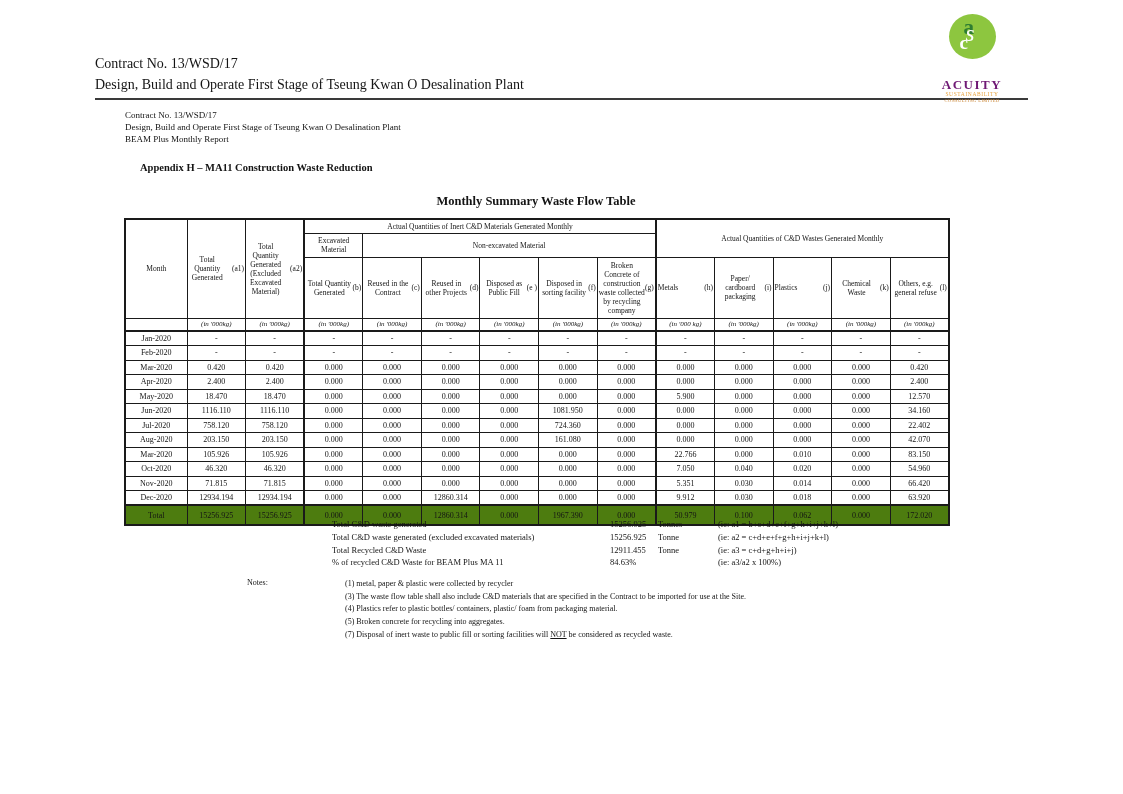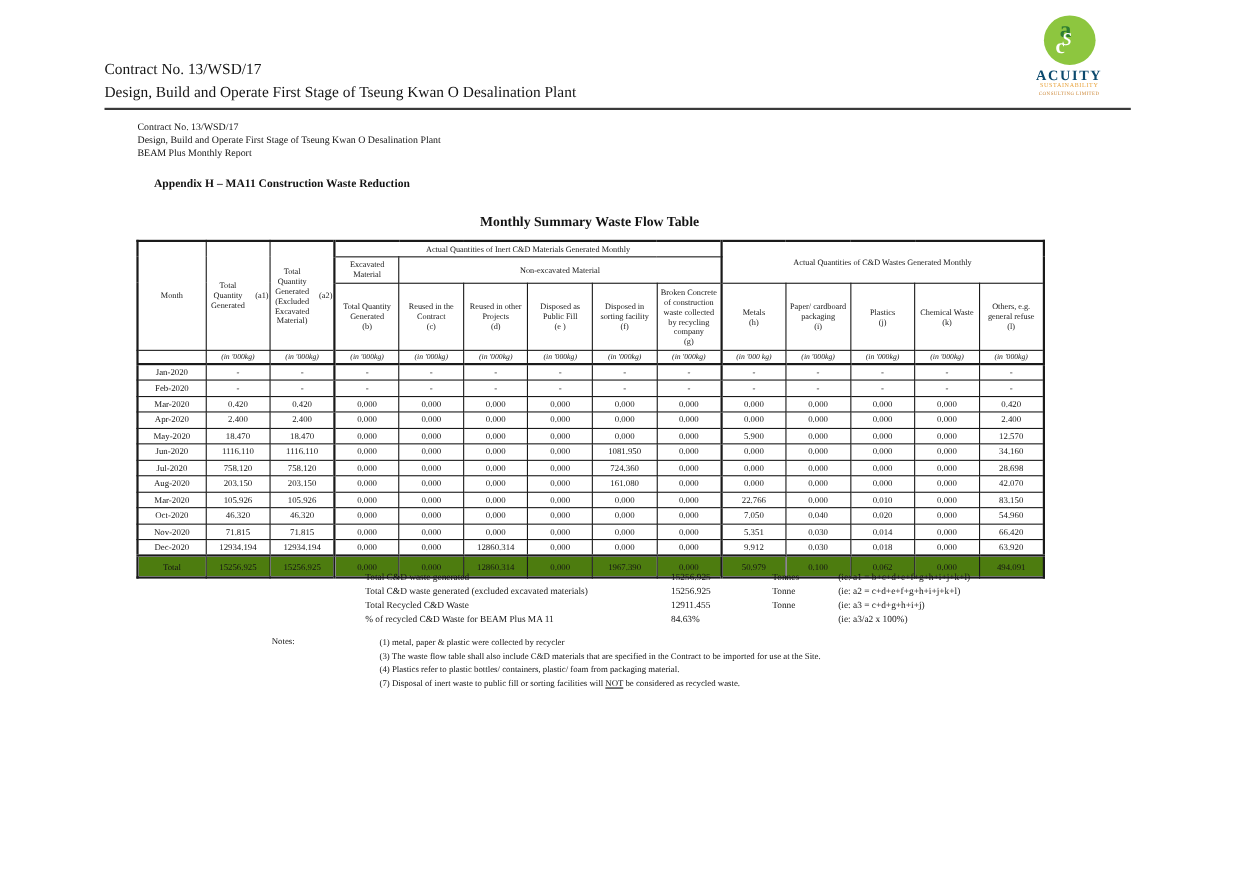--- a/index.html
+++ b/index.html
@@ -10,21 +10,21 @@
   .header-block{position:absolute;left:95px;top:53px;width:933px;border-bottom:2px solid #3a3a3a;
                 padding-bottom:3px;font-size:14px;line-height:1.5;}
   .header-block div{white-space:nowrap;}
 
   
   .logo{position:absolute;left:934px;top:14px;width:76px;text-align:center;line-height:1;}
   .logo-circle{position:relative;width:47px;height:45px;border-radius:50%;background:#8dc63f;margin:0 auto;}
   .logo-a{position:absolute;top:3px;left:15px;color:#2e7d32;font-weight:bold;font-size:21px;}
   .logo-s{position:absolute;top:8px;left:17px;color:#ffffff;font-size:23px;font-style:italic;}
   .logo-c{position:absolute;top:19px;left:11px;color:#ffffff;font-size:19px;font-weight:bold;}
-  .logo-name{margin-top:3px;color:#0c4a6e;font-size:13px;font-weight:bold;letter-spacing:1.5px;}
+  .logo-name{margin-top:19px;color:#701a75;font-size:13px;font-weight:bold;letter-spacing:1.5px;}
   .logo-sub{margin-top:1px;color:#e8a33d;font-size:5.5px;letter-spacing:0.6px;}
   .logo-sub2{margin-top:1px;color:#c9822f;font-size:4.5px;letter-spacing:0.4px;}
 
   
   .doc-info{position:absolute;left:125px;top:109px;font-size:9px;line-height:1.35;}
   .appendix{position:absolute;left:140px;top:162px;font-size:10.5px;font-weight:bold;}
 
   
   .table-title{position:absolute;left:124px;top:194px;width:824px;text-align:center;
                font-size:12.5px;font-weight:bold;}
@@ -34,28 +34,28 @@
              font-weight:normal;padding:0;overflow:hidden;}
   table.flow{border:2px solid #1a1a1a;}
   tr.r1{height:14px;} tr.r2{height:24px;} tr.r3{height:44px;} tr.units{height:13px;}
   tr.units td{font-size:7px;border-bottom:2px solid #1a1a1a;font-style:italic;}
   tbody tr{height:14.5px;font-size:8px;}
   tr.total-row{height:20px;}
   tr.total-row td{background:#4d7c0f;border-top:2px solid #1a1a1a;}
   .gsep{border-left:2px solid #1a1a1a !important;}
   .hc{display:flex;justify-content:center;align-items:center;
       height:100%;gap:6px;padding:2px 1px;line-height:1.2;}
-  .hc3{display:flex;flex-direction:column;justify-content:space-between;align-items:center;
+  .hc3{display:flex;flex-direction:row;justify-content:space-between;align-items:center;
        height:100%;padding:3px 1px;line-height:1.2;text-align:center;}
   .hc3 .lbl{flex:1;display:flex;align-items:center;}
 
   
   .summary{position:absolute;left:332px;top:518px;font-size:8.5px;}
   .summary-row{display:flex;height:12.7px;align-items:center;white-space:nowrap;}
-  .s-label{width:278px;} .s-value{width:48px;} .s-unit{width:60px;margin-left:44px;}
+  .s-label{width:278px;} .s-value{width:48px;} .s-unit{width:60px;}
 
   
   .notes{position:absolute;left:247px;top:578px;font-size:8px;display:flex;}
   .notes-label{width:98px;}
   .note-item{line-height:12.7px;white-space:nowrap;}
 </style>
 </head>
 <body>
 
 <div class="page">
@@ -306,21 +306,21 @@
           <td class="gsep">0.000</td>
           <td>0.000</td>
           <td>0.000</td>
           <td>0.000</td>
           <td>724.360</td>
           <td>0.000</td>
           <td class="gsep">0.000</td>
           <td>0.000</td>
           <td>0.000</td>
           <td>0.000</td>
-          <td>28.698</td>
+          <td>22.402</td>
         </tr>
         <tr>
           <td>Aug-2020</td>
           <td>203.150</td>
           <td>203.150</td>
           <td class="gsep">0.000</td>
           <td>0.000</td>
           <td>0.000</td>
           <td>0.000</td>
           <td>161.080</td>
@@ -402,21 +402,21 @@
           <td class="gsep">0.000</td>
           <td>0.000</td>
           <td>12860.314</td>
           <td>0.000</td>
           <td>1967.390</td>
           <td>0.000</td>
           <td class="gsep">50.979</td>
           <td>0.100</td>
           <td>0.062</td>
           <td>0.000</td>
-          <td>494.091</td>
+          <td>172.020</td>
         </tr>
       </tbody>
   </table>
 
   <div class="summary">
       <div class="summary-row">
         <span class="s-label">Total C&amp;D waste generated</span>
         <span class="s-value">15256.925</span>
         <span class="s-unit">Tonnes</span>
         <span class="s-formula">(ie: a1 = b+c+d+e+f+g+h+i+j+k+l)</span>
@@ -440,17 +440,18 @@
         <span class="s-formula">(ie: a3/a2 x 100%)</span>
       </div>
     </div>
 
   <div class="notes">
     <div class="notes-label">Notes:</div>
     <div>
         <div class="note-item">(1) metal, paper &amp; plastic were collected by recycler</div>
         <div class="note-item">(3) The waste flow table shall also include C&amp;D materials that are specified in the Contract to be imported for use at the Site.</div>
         <div class="note-item">(4) Plastics refer to plastic bottles/ containers, plastic/ foam from packaging material.</div>
+        <div class="note-item">(5) Broken concrete for recycling into aggregates.</div>
         <div class="note-item">(7) Disposal of inert waste to public fill or sorting facilities will <u>NOT</u> be considered as recycled waste.</div>
       </div>
   </div>
 
 </div>
 
 </body></html>

